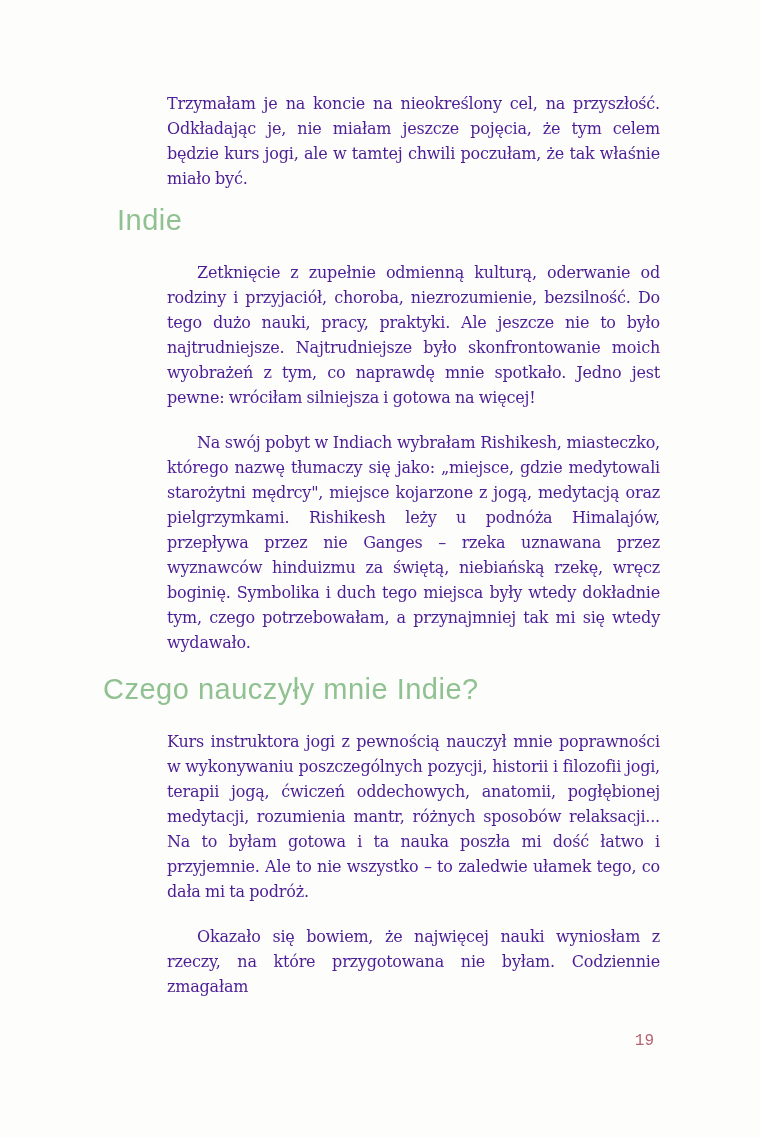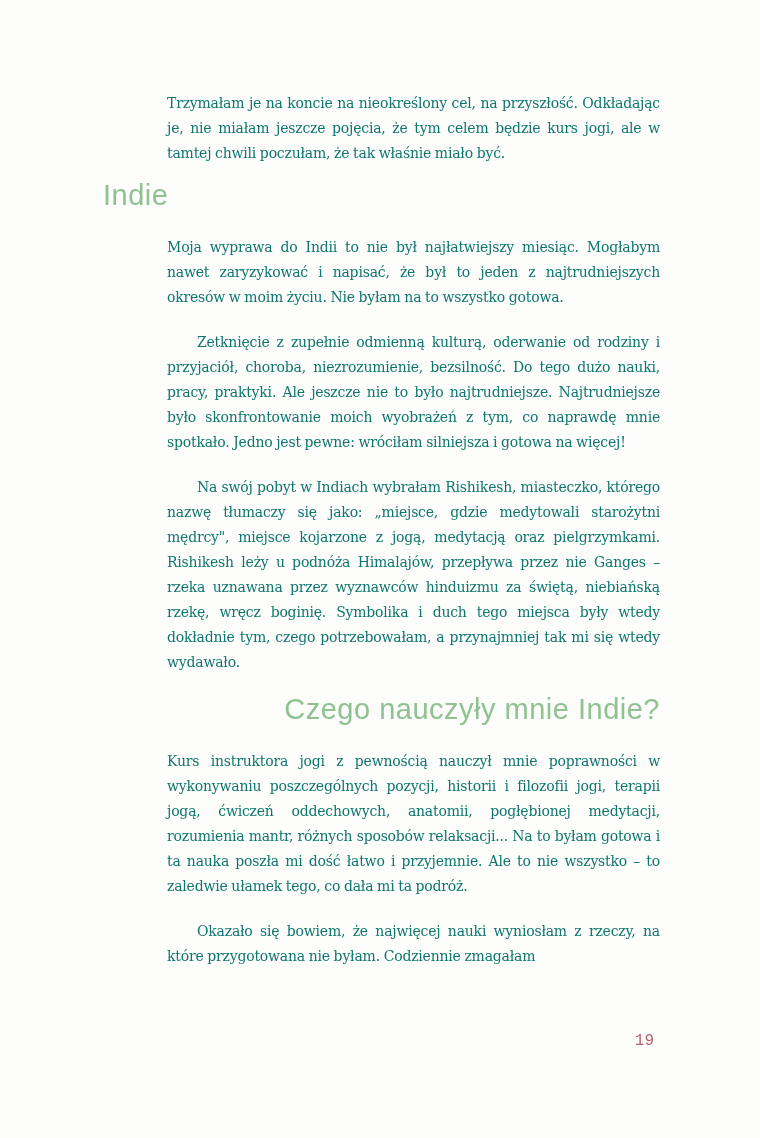--- a/index.html
+++ b/index.html
@@ -14,68 +14,66 @@
     overflow: hidden;
   }
   .page {
     position: absolute;
     inset: 0;
     box-sizing: border-box;
     padding: 91px 100px 0 103px;
   }
   .par {
     font-family: "DejaVu Serif", "Liberation Serif", serif;
-    font-size: 14px;
+    font-size: 16px;
     line-height: 25px;
-    color: #0f766e;
+    color: #4c1d95;
     text-align: justify;
     margin: 0 0 0 64px;
     letter-spacing: -0.2px;
     word-spacing: -0.5px;
   }
   .par.indent {
     text-indent: 30px;
     margin-top: 20px;
   }
   .heading {
     font-family: "Liberation Sans", sans-serif;
     font-weight: 300;
     font-size: 29px;
     line-height: 36px;
     color: #90c191;
     letter-spacing: 0.5px;
     margin: 0;
   }
   .heading.first {
-    margin: 11px 0 22px 0;
+    margin: 11px 0 22px 14px;
   }
   .heading.second {
     margin: 16px 0 22px 0;
-    text-align: right;
   }
   .page-number {
     position: absolute;
     top: 1032px;
     right: 106px;
     font-family: Liberation Mono, monospace;
     font-weight: 300;
     font-size: 16px;
     color: #b4646e;
   }
 </style>
 </head>
 <body>
 
 <main class="page">
 
   <p class="par" lang="pl">Trzymałam je na koncie na nieokreślony cel, na przyszłość. Odkładając je, nie miałam jeszcze pojęcia, że tym celem będzie kurs jogi, ale w tamtej chwili poczułam, że tak właśnie miało być.</p>
 
   <h2 class="heading first">Indie</h2>
 
-  <p class="par" lang="pl">Moja wyprawa do Indii to nie był najłatwiejszy miesiąc. Mogłabym nawet zaryzykować i napisać, że był to jeden z najtrudniejszych okresów w moim życiu. Nie byłam na to wszystko gotowa.</p>
 
   <p class="par indent" lang="pl">Zetknięcie z zupełnie odmienną kulturą, oderwanie od rodziny i przyjaciół, choroba, niezrozumienie, bezsilność. Do tego dużo nauki, pracy, praktyki. Ale jeszcze nie to było najtrudniejsze. Najtrudniejsze było skonfrontowanie moich wyobrażeń z tym, co naprawdę mnie spotkało. Jedno jest pewne: wróciłam silniejsza i gotowa na więcej!</p>
 
   <p class="par indent" lang="pl">Na swój pobyt w Indiach wybrałam Rishikesh, miasteczko, którego nazwę tłumaczy się jako: „miejsce, gdzie medytowali starożytni mędrcy", miejsce kojarzone z jogą, medytacją oraz pielgrzymkami. Rishikesh leży u podnóża Himalajów, przepływa przez nie Ganges – rzeka uznawana przez wyznawców hinduizmu za świętą, niebiańską rzekę, wręcz boginię. Symbolika i duch tego miejsca były wtedy dokładnie tym, czego potrzebowałam, a przynajmniej tak mi się wtedy wydawało.</p>
 
   <h2 class="heading second">Czego nauczyły mnie Indie?</h2>
 
   <p class="par" lang="pl">Kurs instruktora jogi z pewnością nauczył mnie poprawności w wykonywaniu poszczególnych pozycji, historii i filozofii jogi, terapii jogą, ćwiczeń oddechowych, anatomii, pogłębionej medytacji, rozumienia mantr, różnych sposobów relaksacji... Na to byłam gotowa i ta nauka poszła mi dość łatwo i przyjemnie. Ale to nie wszystko – to zaledwie ułamek tego, co dała mi ta podróż.</p>
 
   <p class="par indent" lang="pl">Okazało się bowiem, że najwięcej nauki wyniosłam z rzeczy, na które przygotowana nie byłam. Codziennie zmagałam</p>

